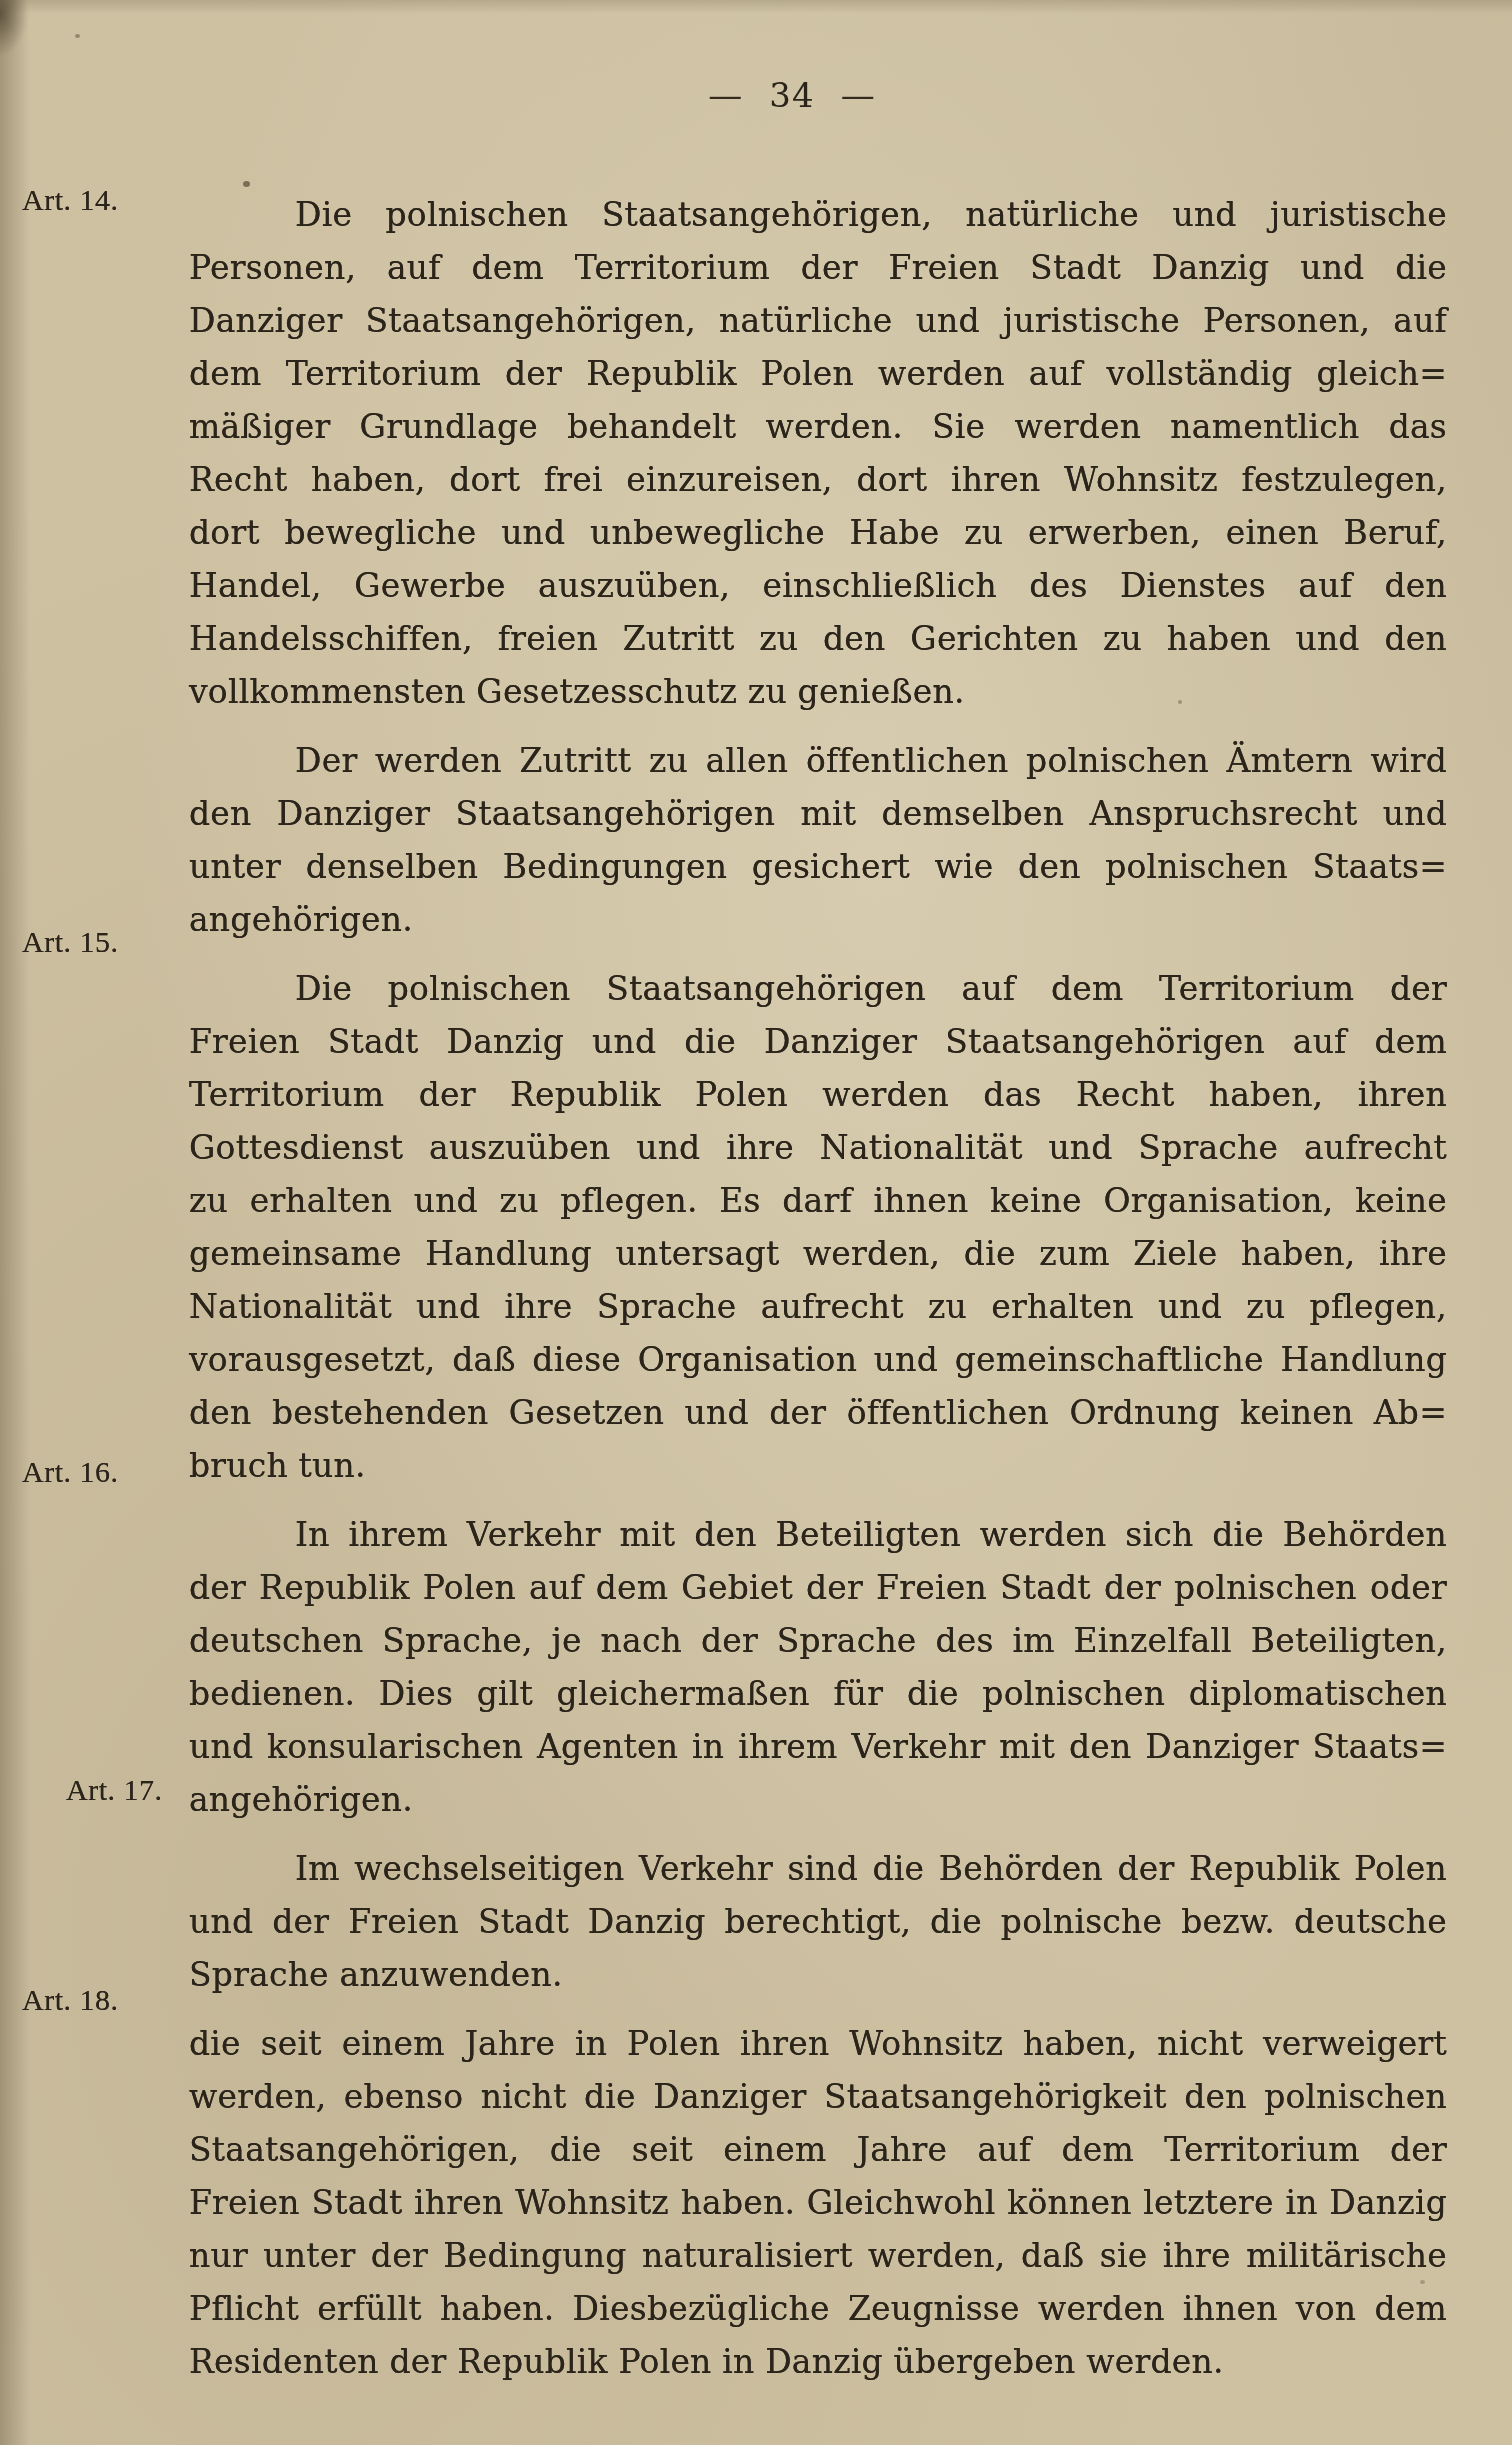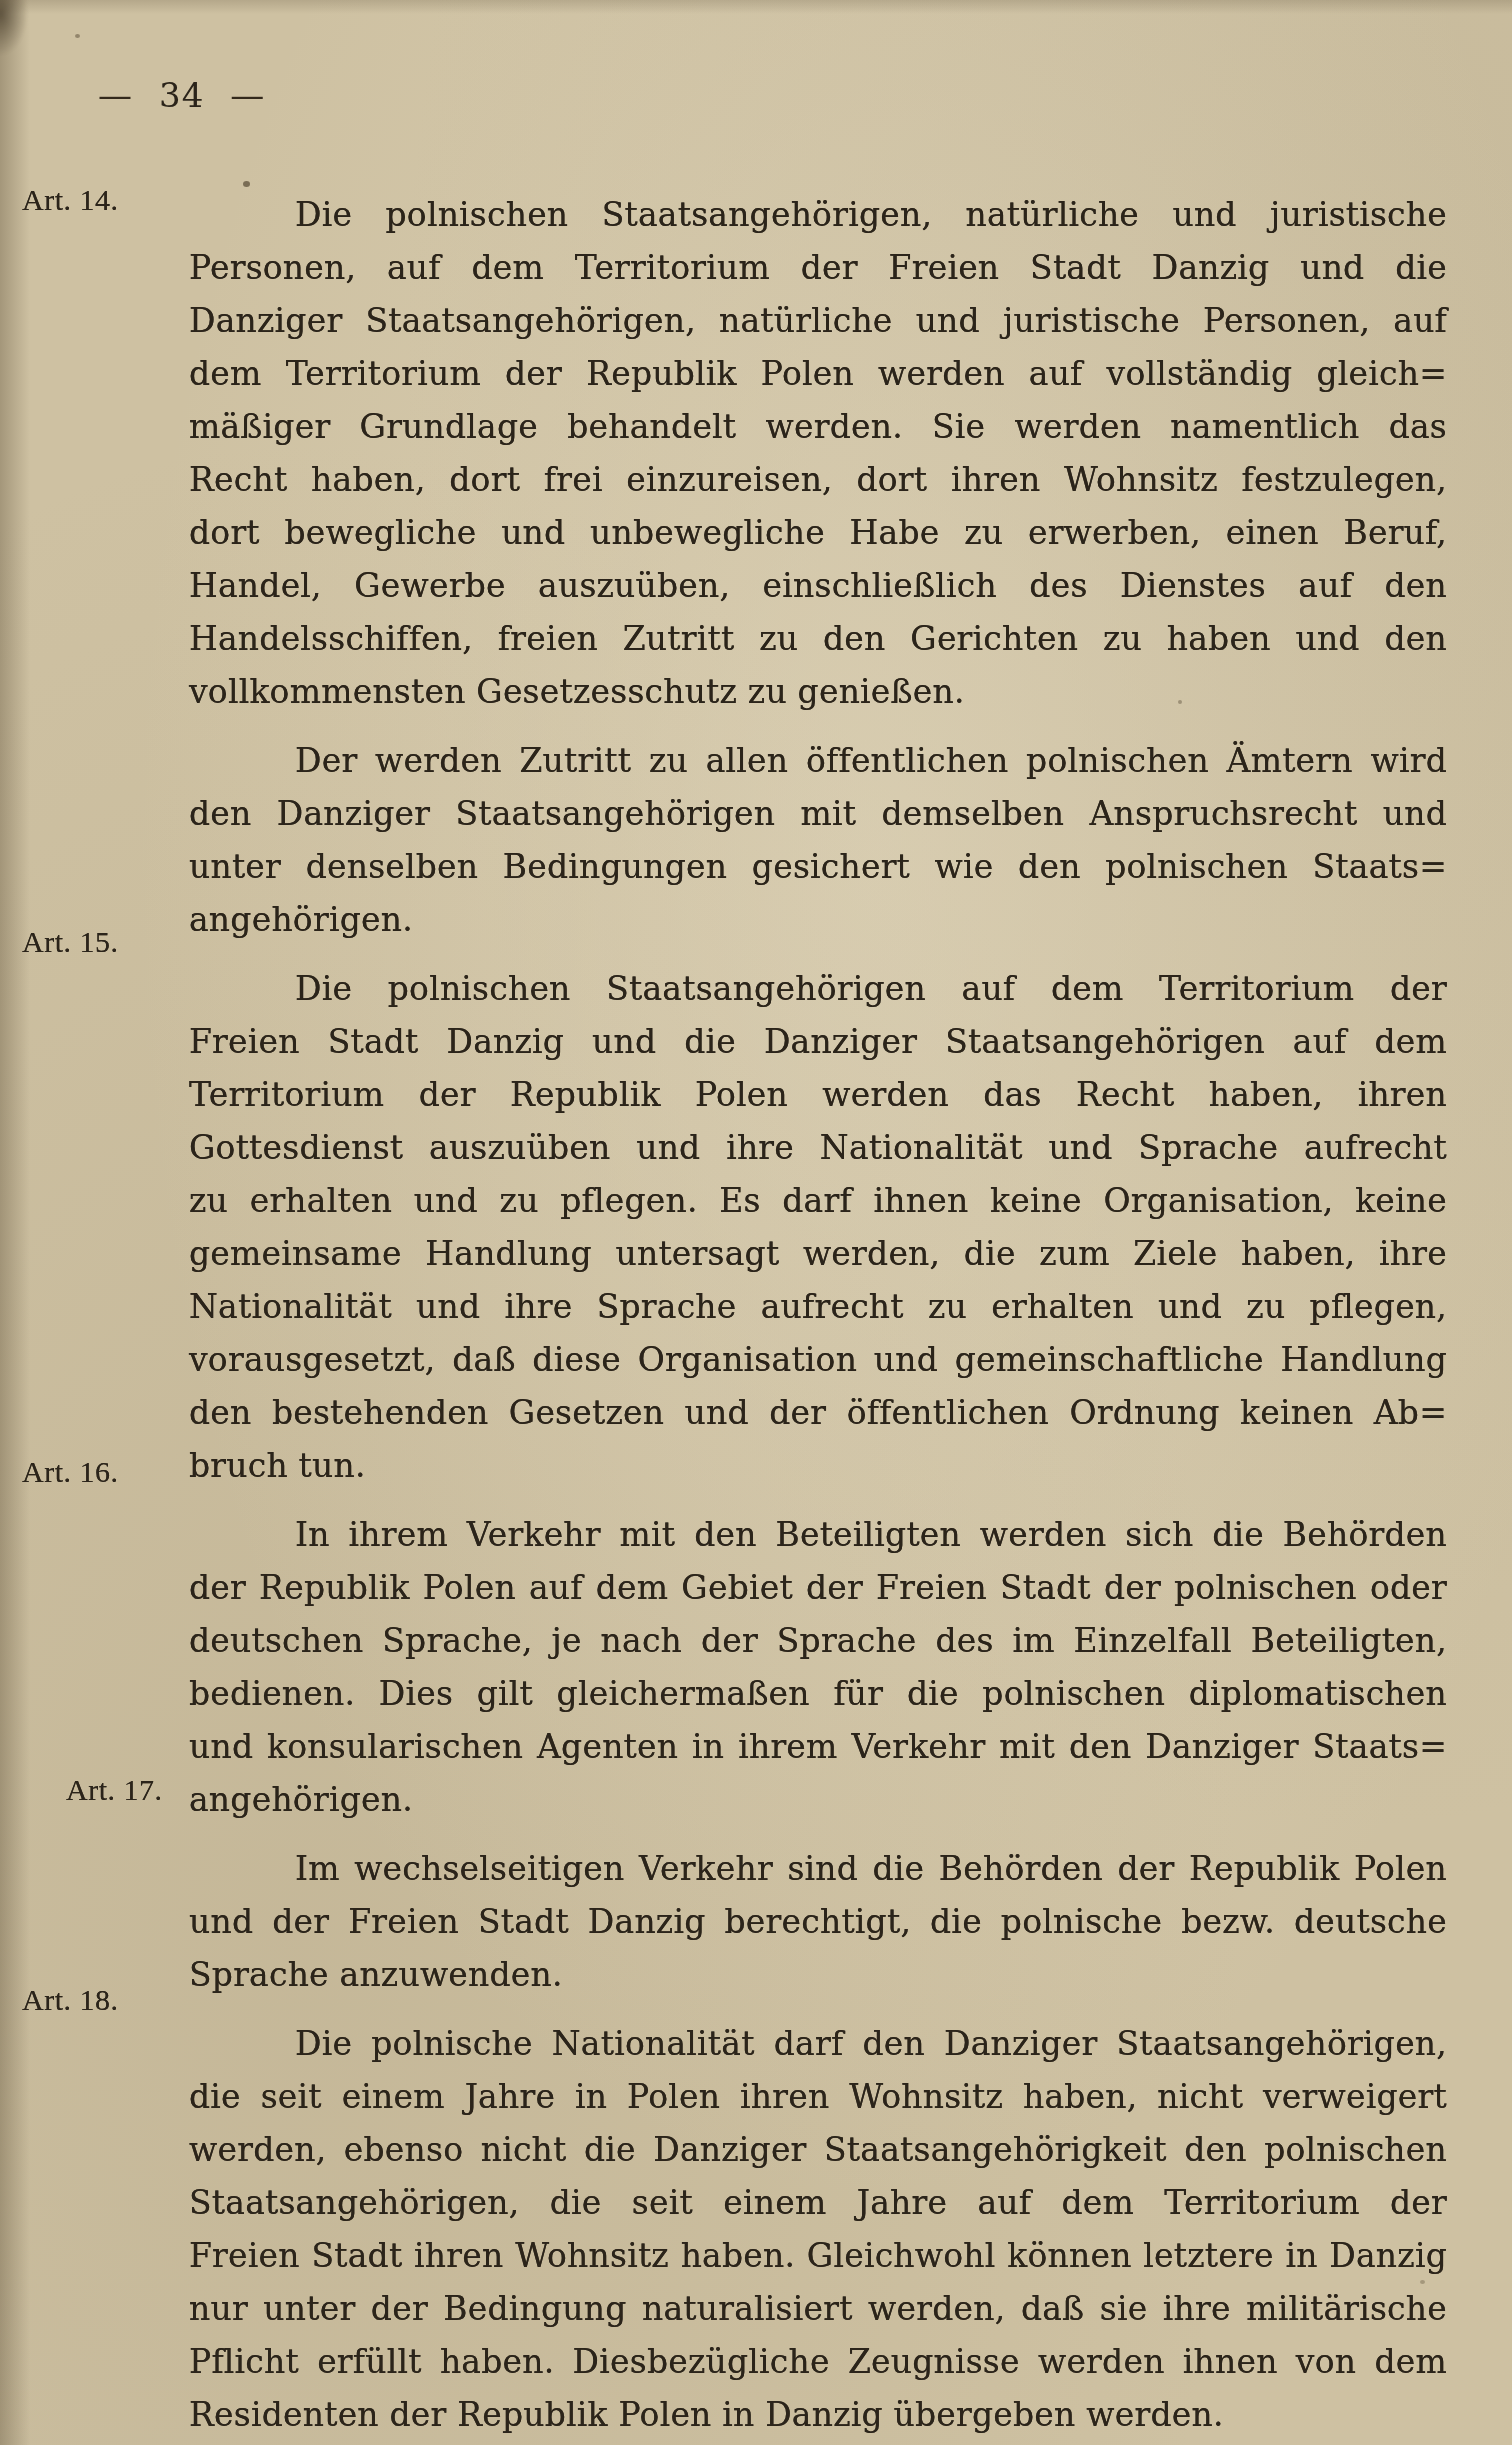--- a/index.html
+++ b/index.html
@@ -32,21 +32,21 @@
     filter: blur(1px);
   }
   .speck { position: absolute; border-radius: 50%; background: rgba(52,40,22,0.55); filter: blur(0.5px); }
   .speck.s1 { left: 243px; top: 181px; width: 7px; height: 6px; }
   .speck.s2 { left: 75px;  top: 34px;  width: 5px; height: 4px; opacity:.7; }
   .speck.s3 { left: 1178px;top: 700px; width: 4px; height: 4px; opacity:.6; }
   .speck.s4 { left: 1420px;top: 2280px;width: 5px; height: 4px; opacity:.5; }
 
   .header {
     position: absolute; top: 74px; left: 72px; right: 0;
-    font-size: 34px; line-height: 42px;
+    text-align: center; font-size: 34px; line-height: 42px;
     letter-spacing: 1px; white-space: nowrap;
   }
   .header .dash { margin: 0 26px; color: #33291c; }
 
   .text-column {
     position: absolute; left: 173px; top: 172px; width: 1290px;
   }
   .paragraph { margin: 16px; }
   .line {
     height: 53px; line-height: 53px;
@@ -129,21 +129,20 @@
         <div class="line">bedienen. Dies gilt gleichermaßen für die polnischen diplomatischen</div>
         <div class="line">und konsularischen Agenten in ihrem Verkehr mit den Danziger Staats=</div>
         <div class="line flush">angehörigen.</div>
       </div>
       <div class="paragraph">
         <div class="line indent">Im wechselseitigen Verkehr sind die Behörden der Republik Polen</div>
         <div class="line">und der Freien Stadt Danzig berechtigt, die polnische bezw. deutsche</div>
         <div class="line flush">Sprache anzuwenden.</div>
       </div>
       <div class="paragraph">
-        <div class="line indent">Die polnische Nationalität darf den Danziger Staatsangehörigen,</div>
         <div class="line">die seit einem Jahre in Polen ihren Wohnsitz haben, nicht verweigert</div>
         <div class="line">werden, ebenso nicht die Danziger Staatsangehörigkeit den polnischen</div>
         <div class="line">Staatsangehörigen, die seit einem Jahre auf dem Territorium der</div>
         <div class="line">Freien Stadt ihren Wohnsitz haben. Gleichwohl können letztere in Danzig</div>
         <div class="line">nur unter der Bedingung naturalisiert werden, daß sie ihre militärische</div>
         <div class="line">Pflicht erfüllt haben. Diesbezügliche Zeugnisse werden ihnen von dem</div>
         <div class="line flush">Residenten der Republik Polen in Danzig übergeben werden.</div>
       </div>
     </div>
 </div>

